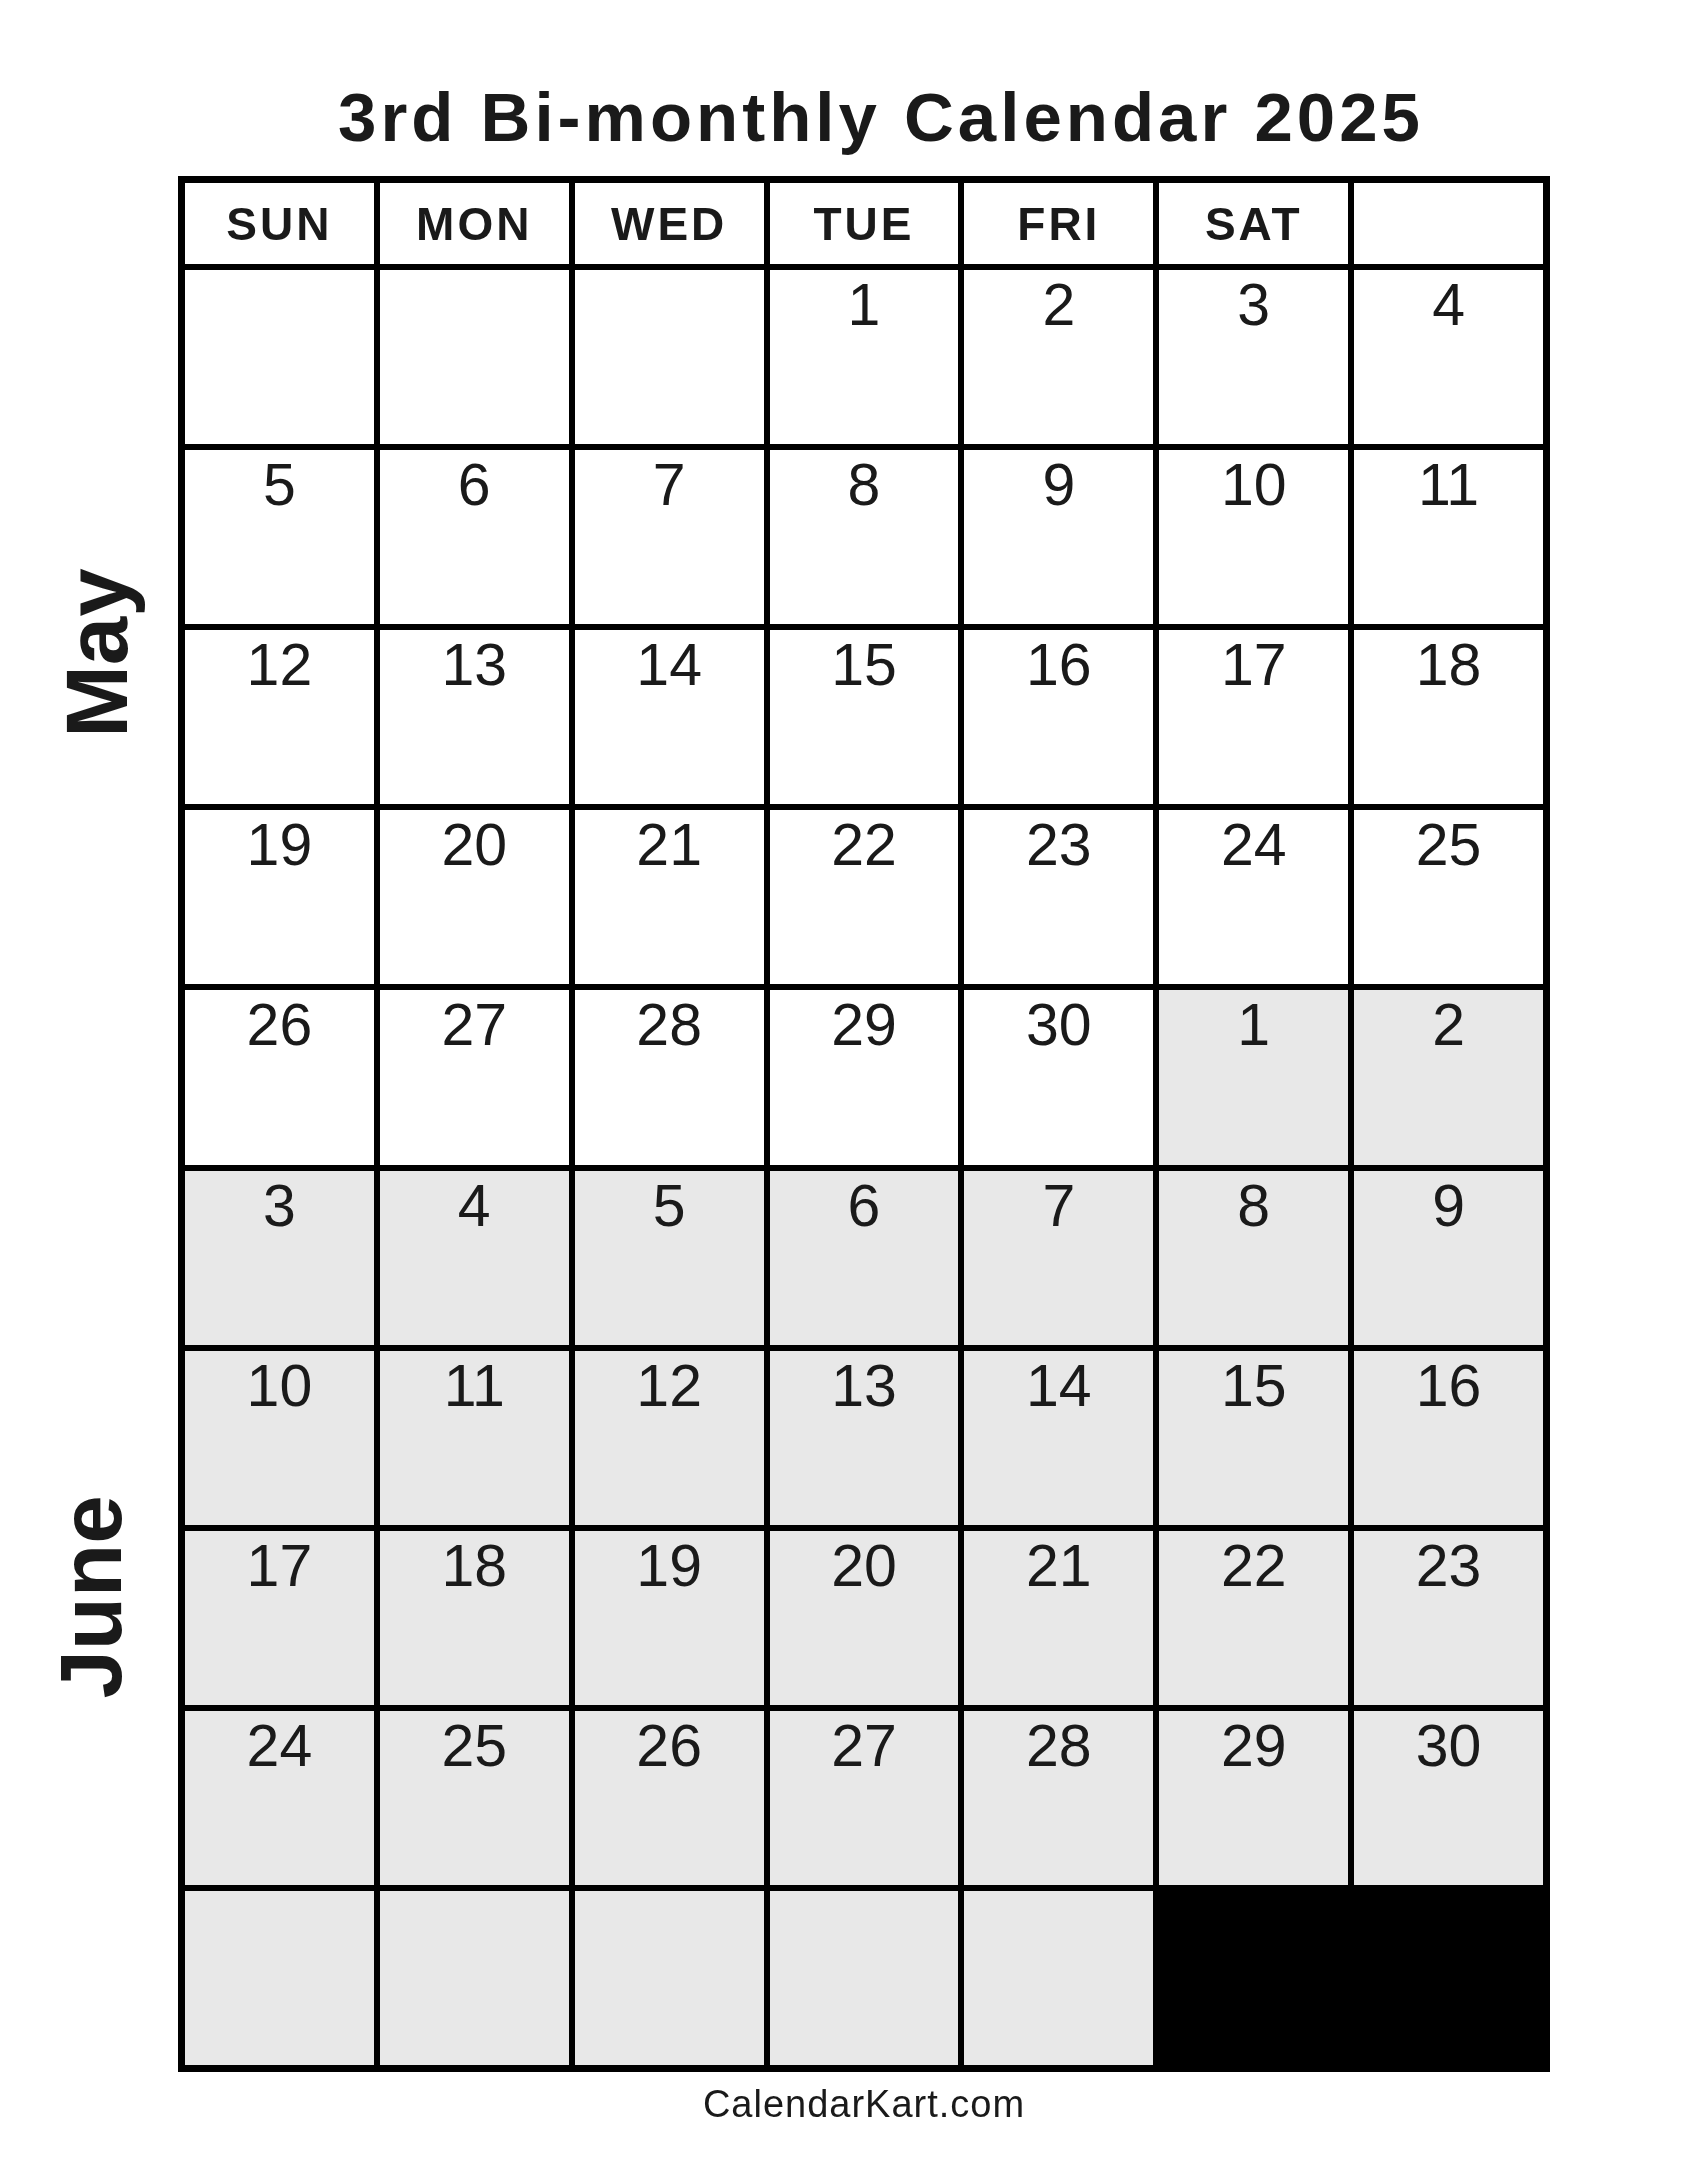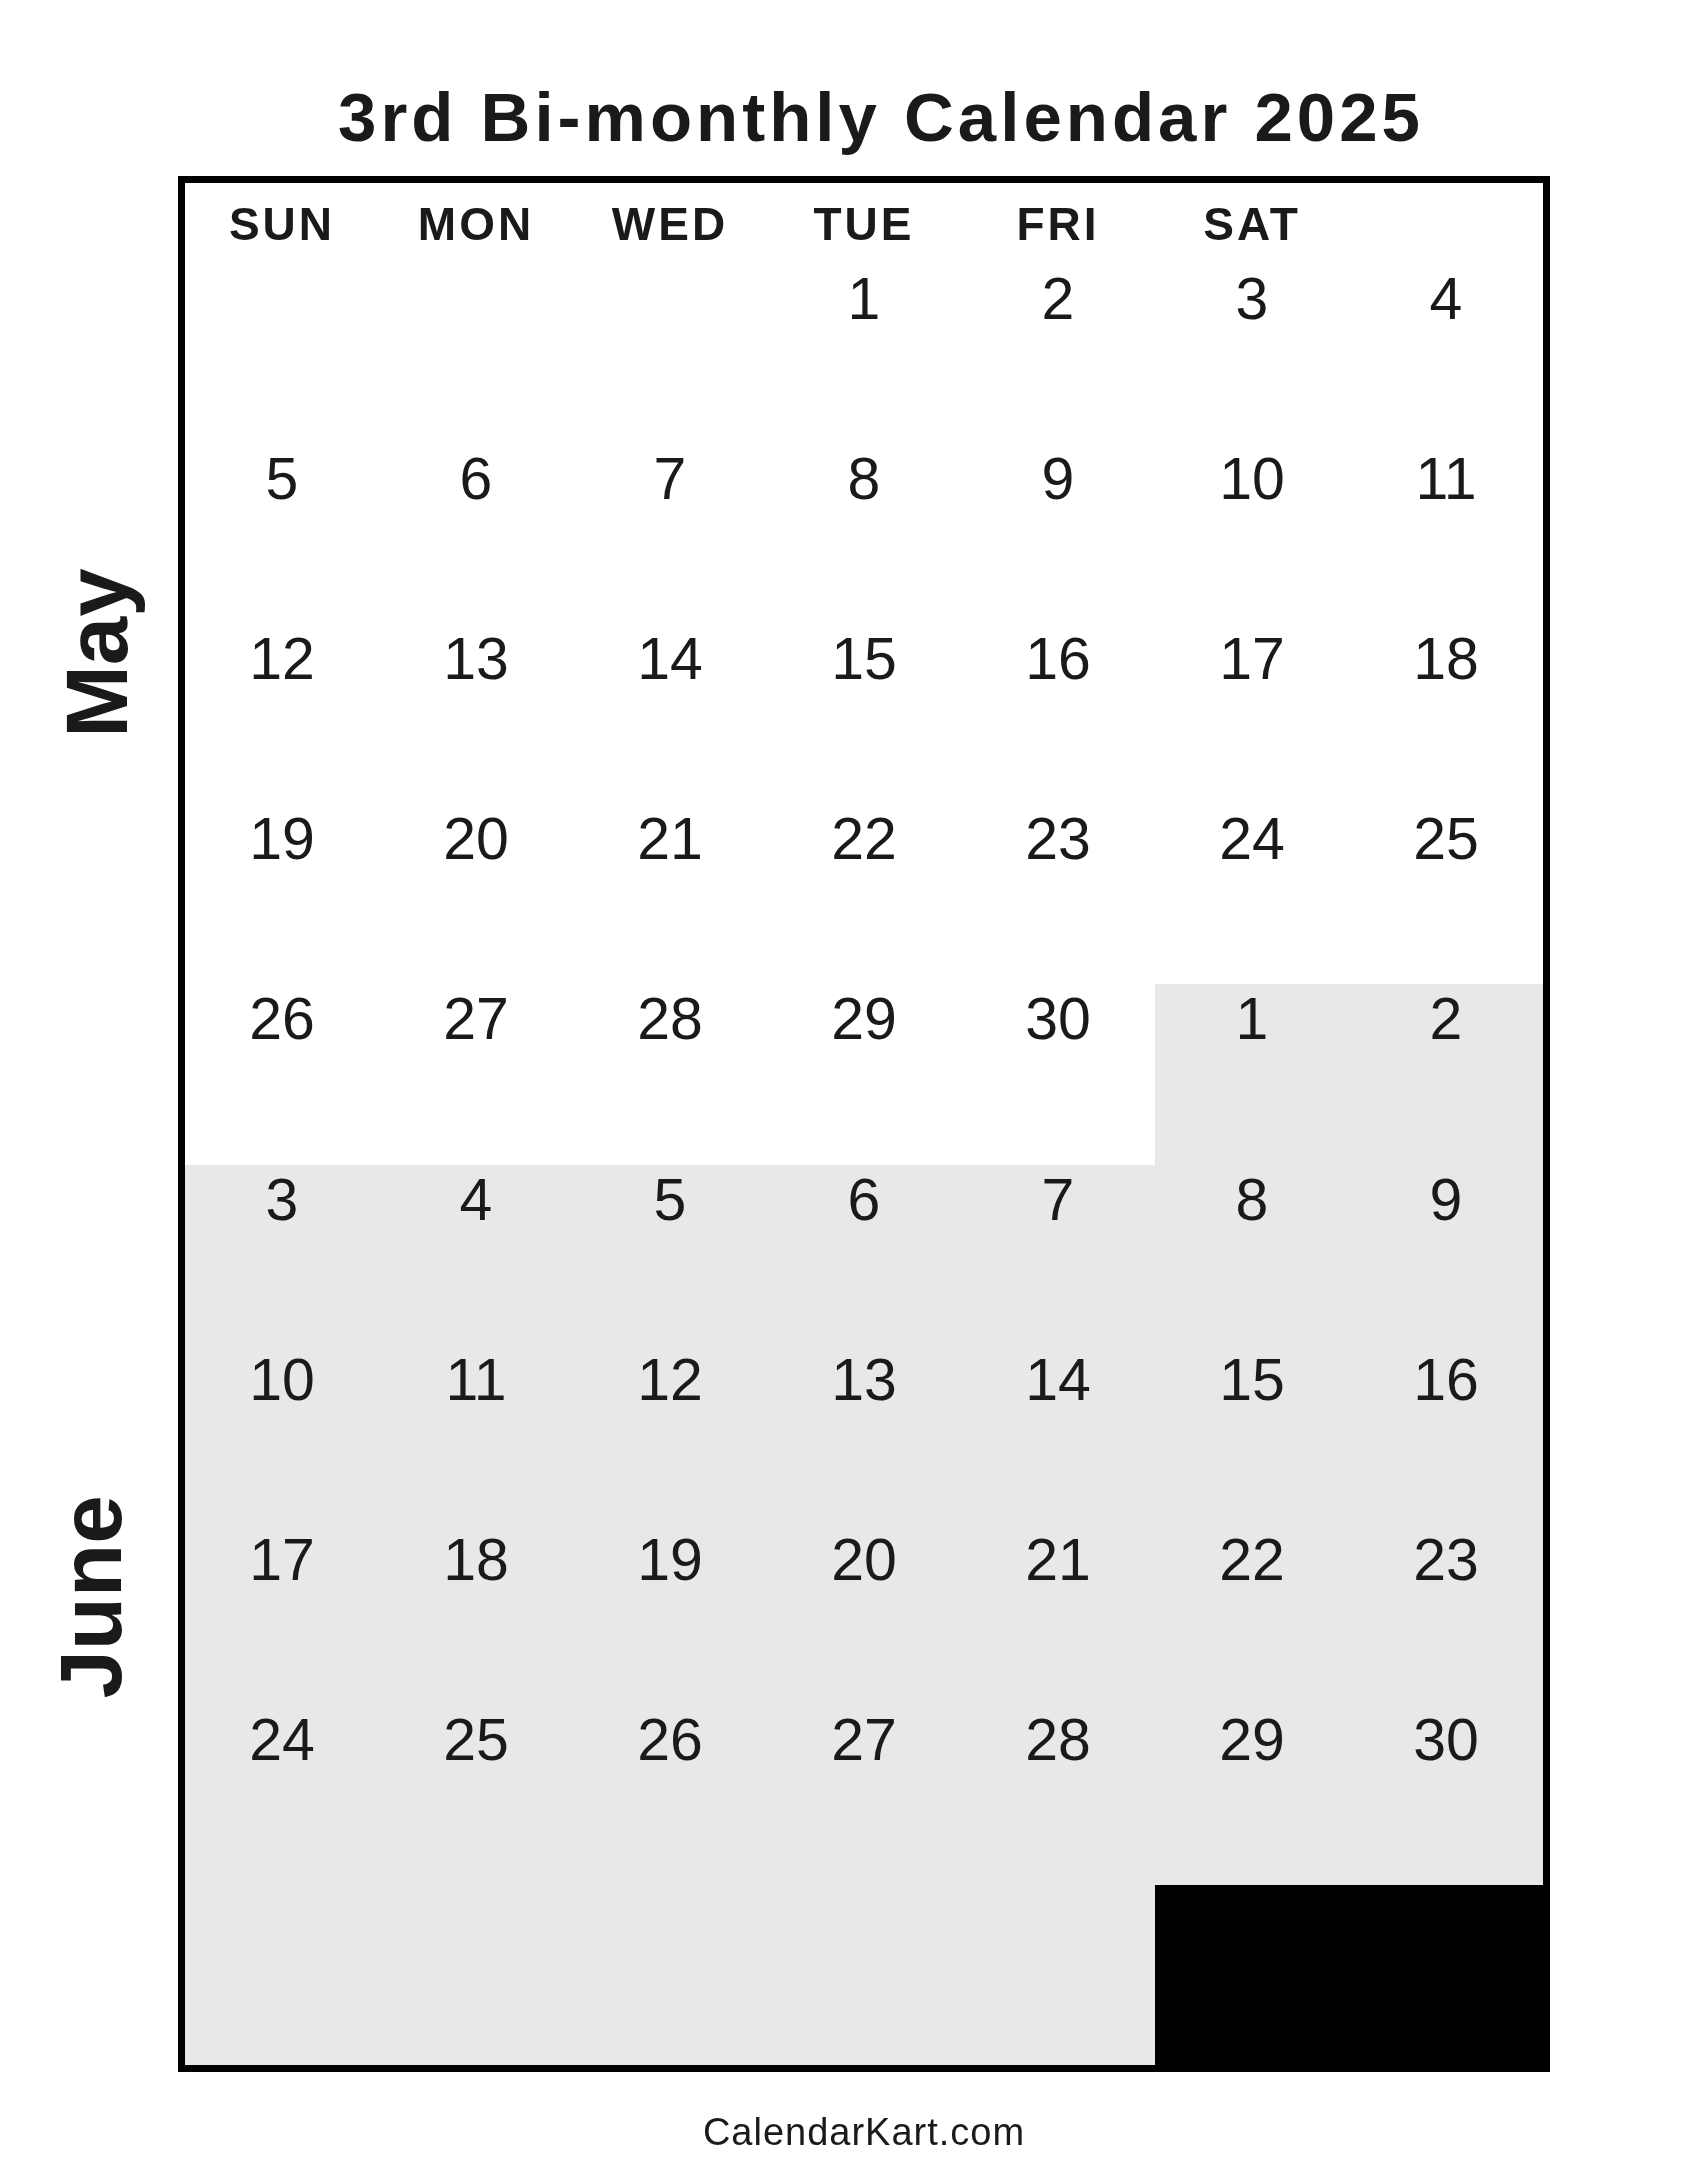--- a/index.html
+++ b/index.html
@@ -32,20 +32,21 @@
     position: absolute;
     left: 178px;
     top: 176px;
     width: 1372px;
     height: 1896px;
     box-sizing: border-box;
     background: var(--line, #000000);
     display: grid;
     grid-template-columns: repeat(7, 1fr);
     grid-template-rows: 81px repeat(10, 1fr);
+    gap: 6px;
     padding: 7px;
   }
   .hcell {
     background: var(--may-bg, #ffffff);
     display: flex;
     align-items: center;
     justify-content: center;
     font-weight: bold;
     font-size: 46px;
     letter-spacing: 3px;
@@ -73,21 +74,20 @@
   #label-june { left: 91px; top: 1597px; }
   .footer {
     position: absolute;
     left: 178px;
     top: 2083px;
     width: 1372px;
     text-align: center;
     font-size: 38px;
     letter-spacing: 1px;
     color: var(--ink, #1a1a1a);
-    margin-top: 28px;
   }
 </style>
 </head>
 <body>
 
 <div class="page">
   <h1 class="title">3rd Bi-monthly Calendar 2025</h1>
 
   <div class="month-label" id="label-may">May</div>
 

